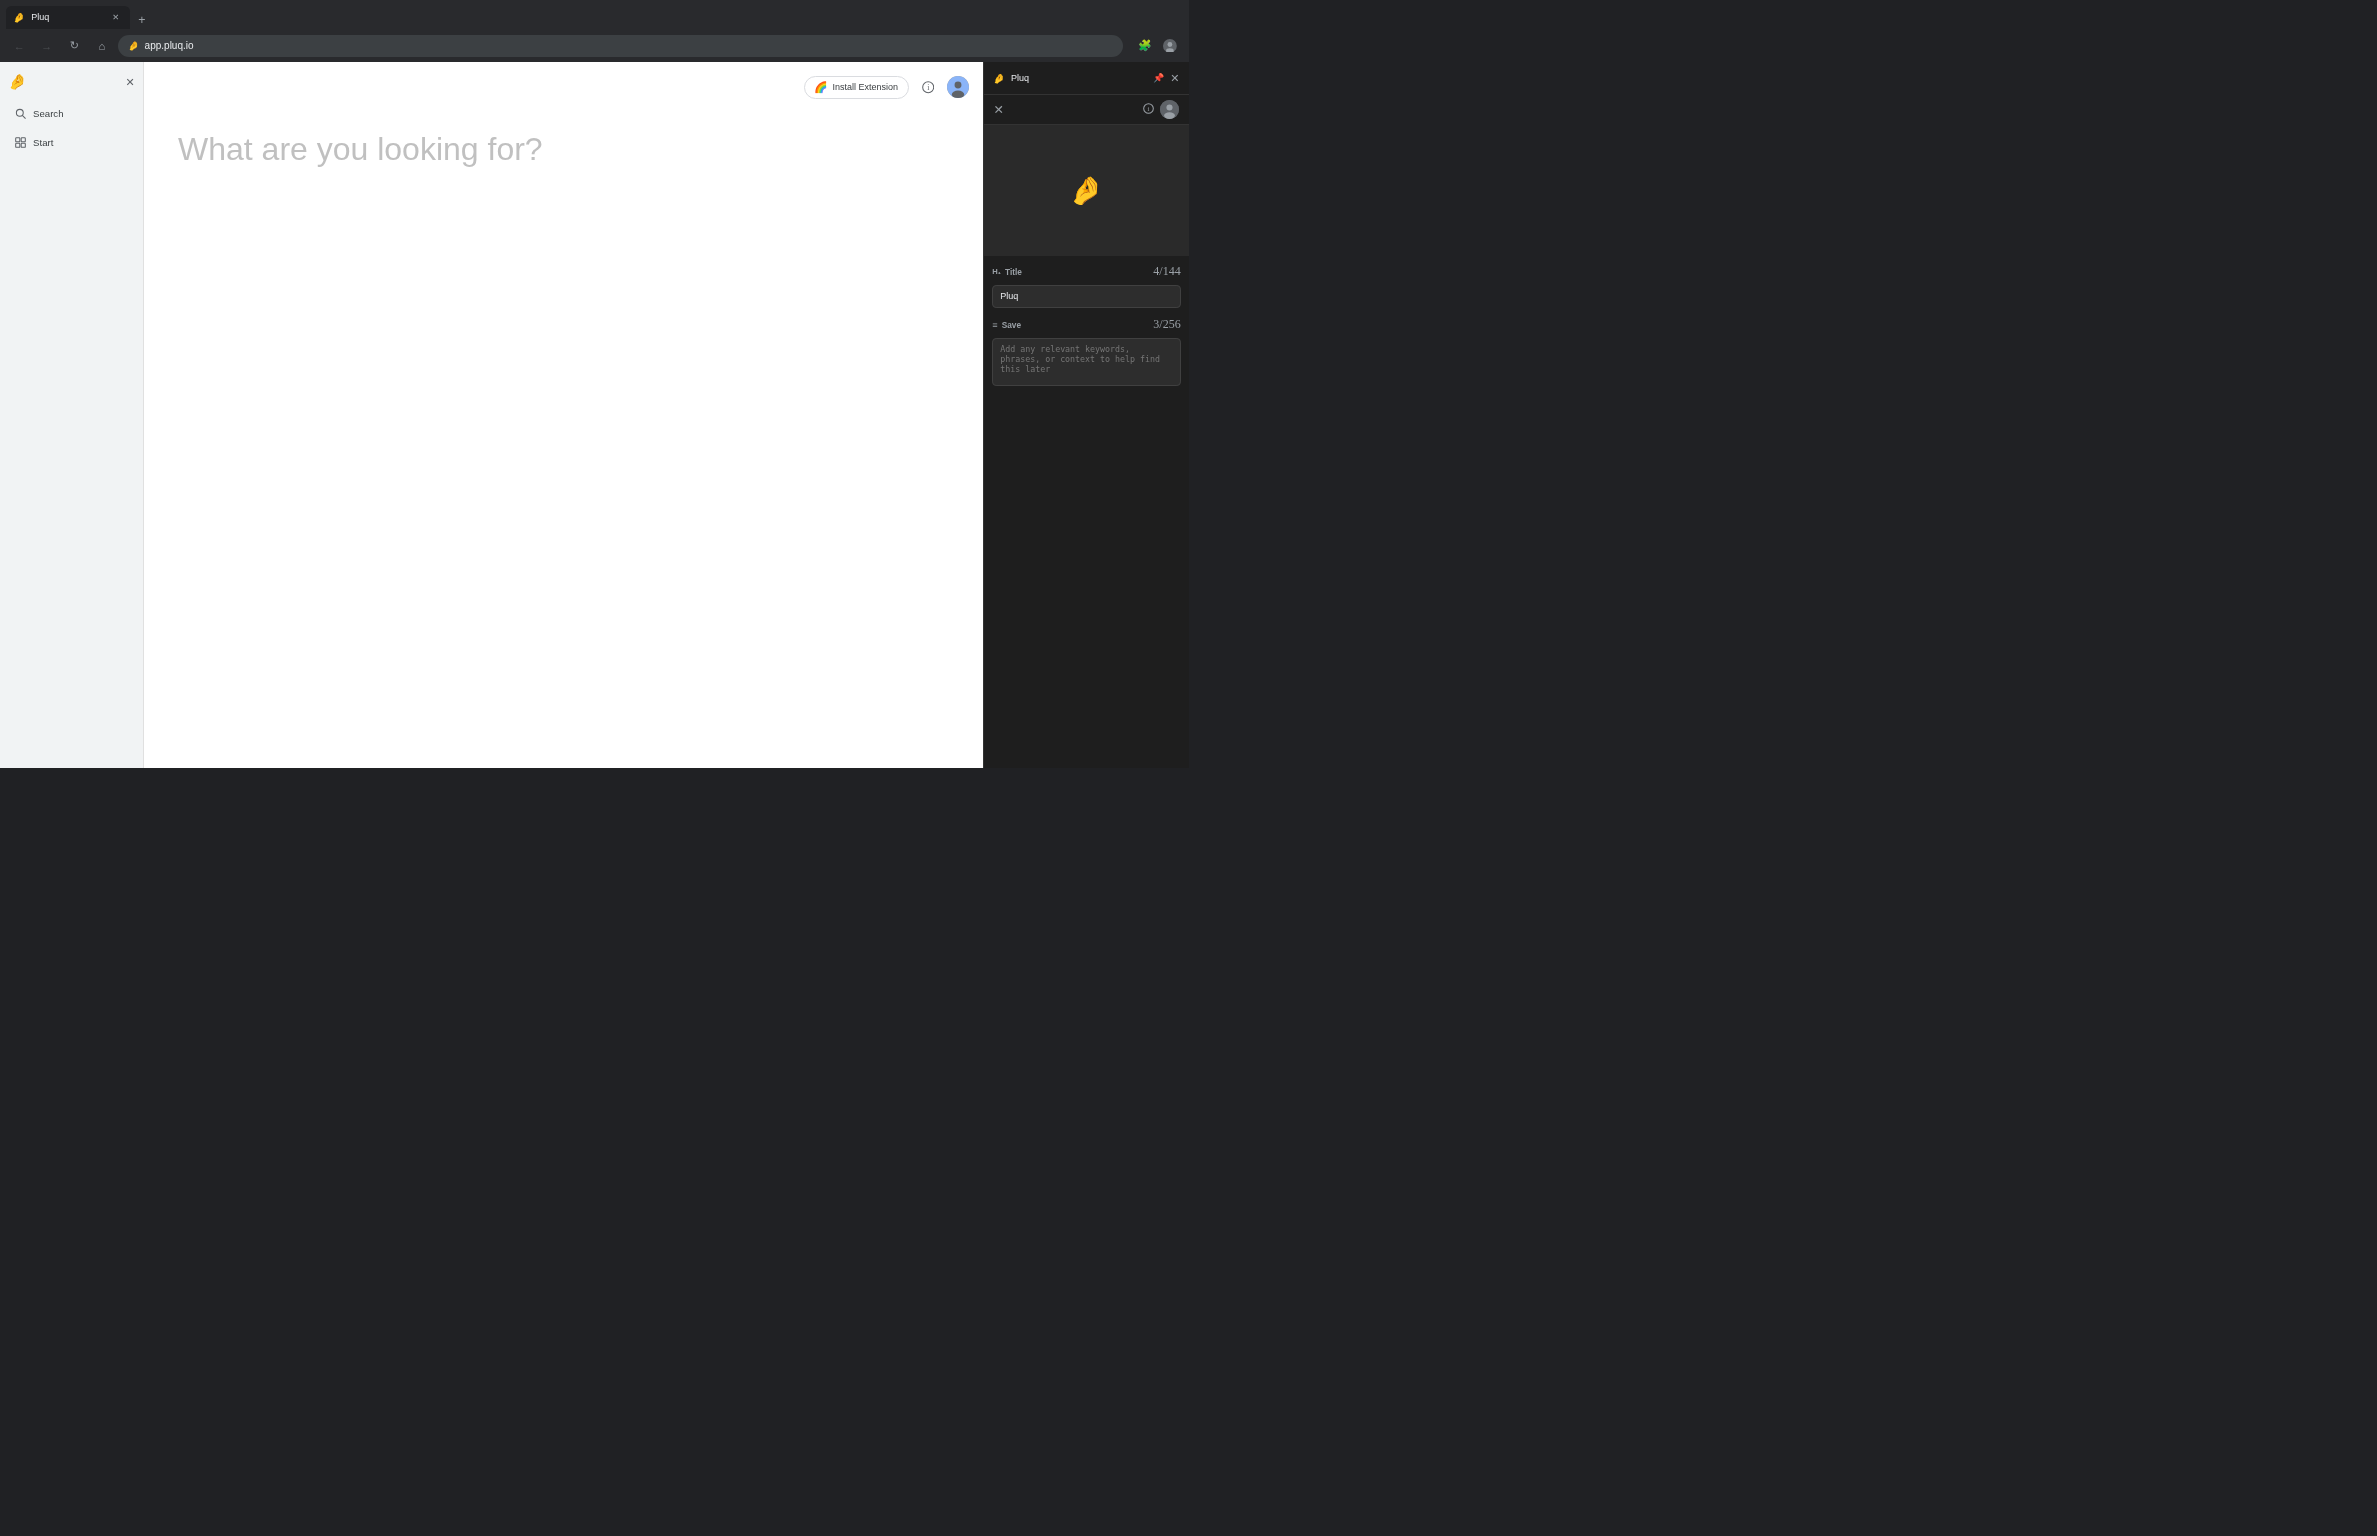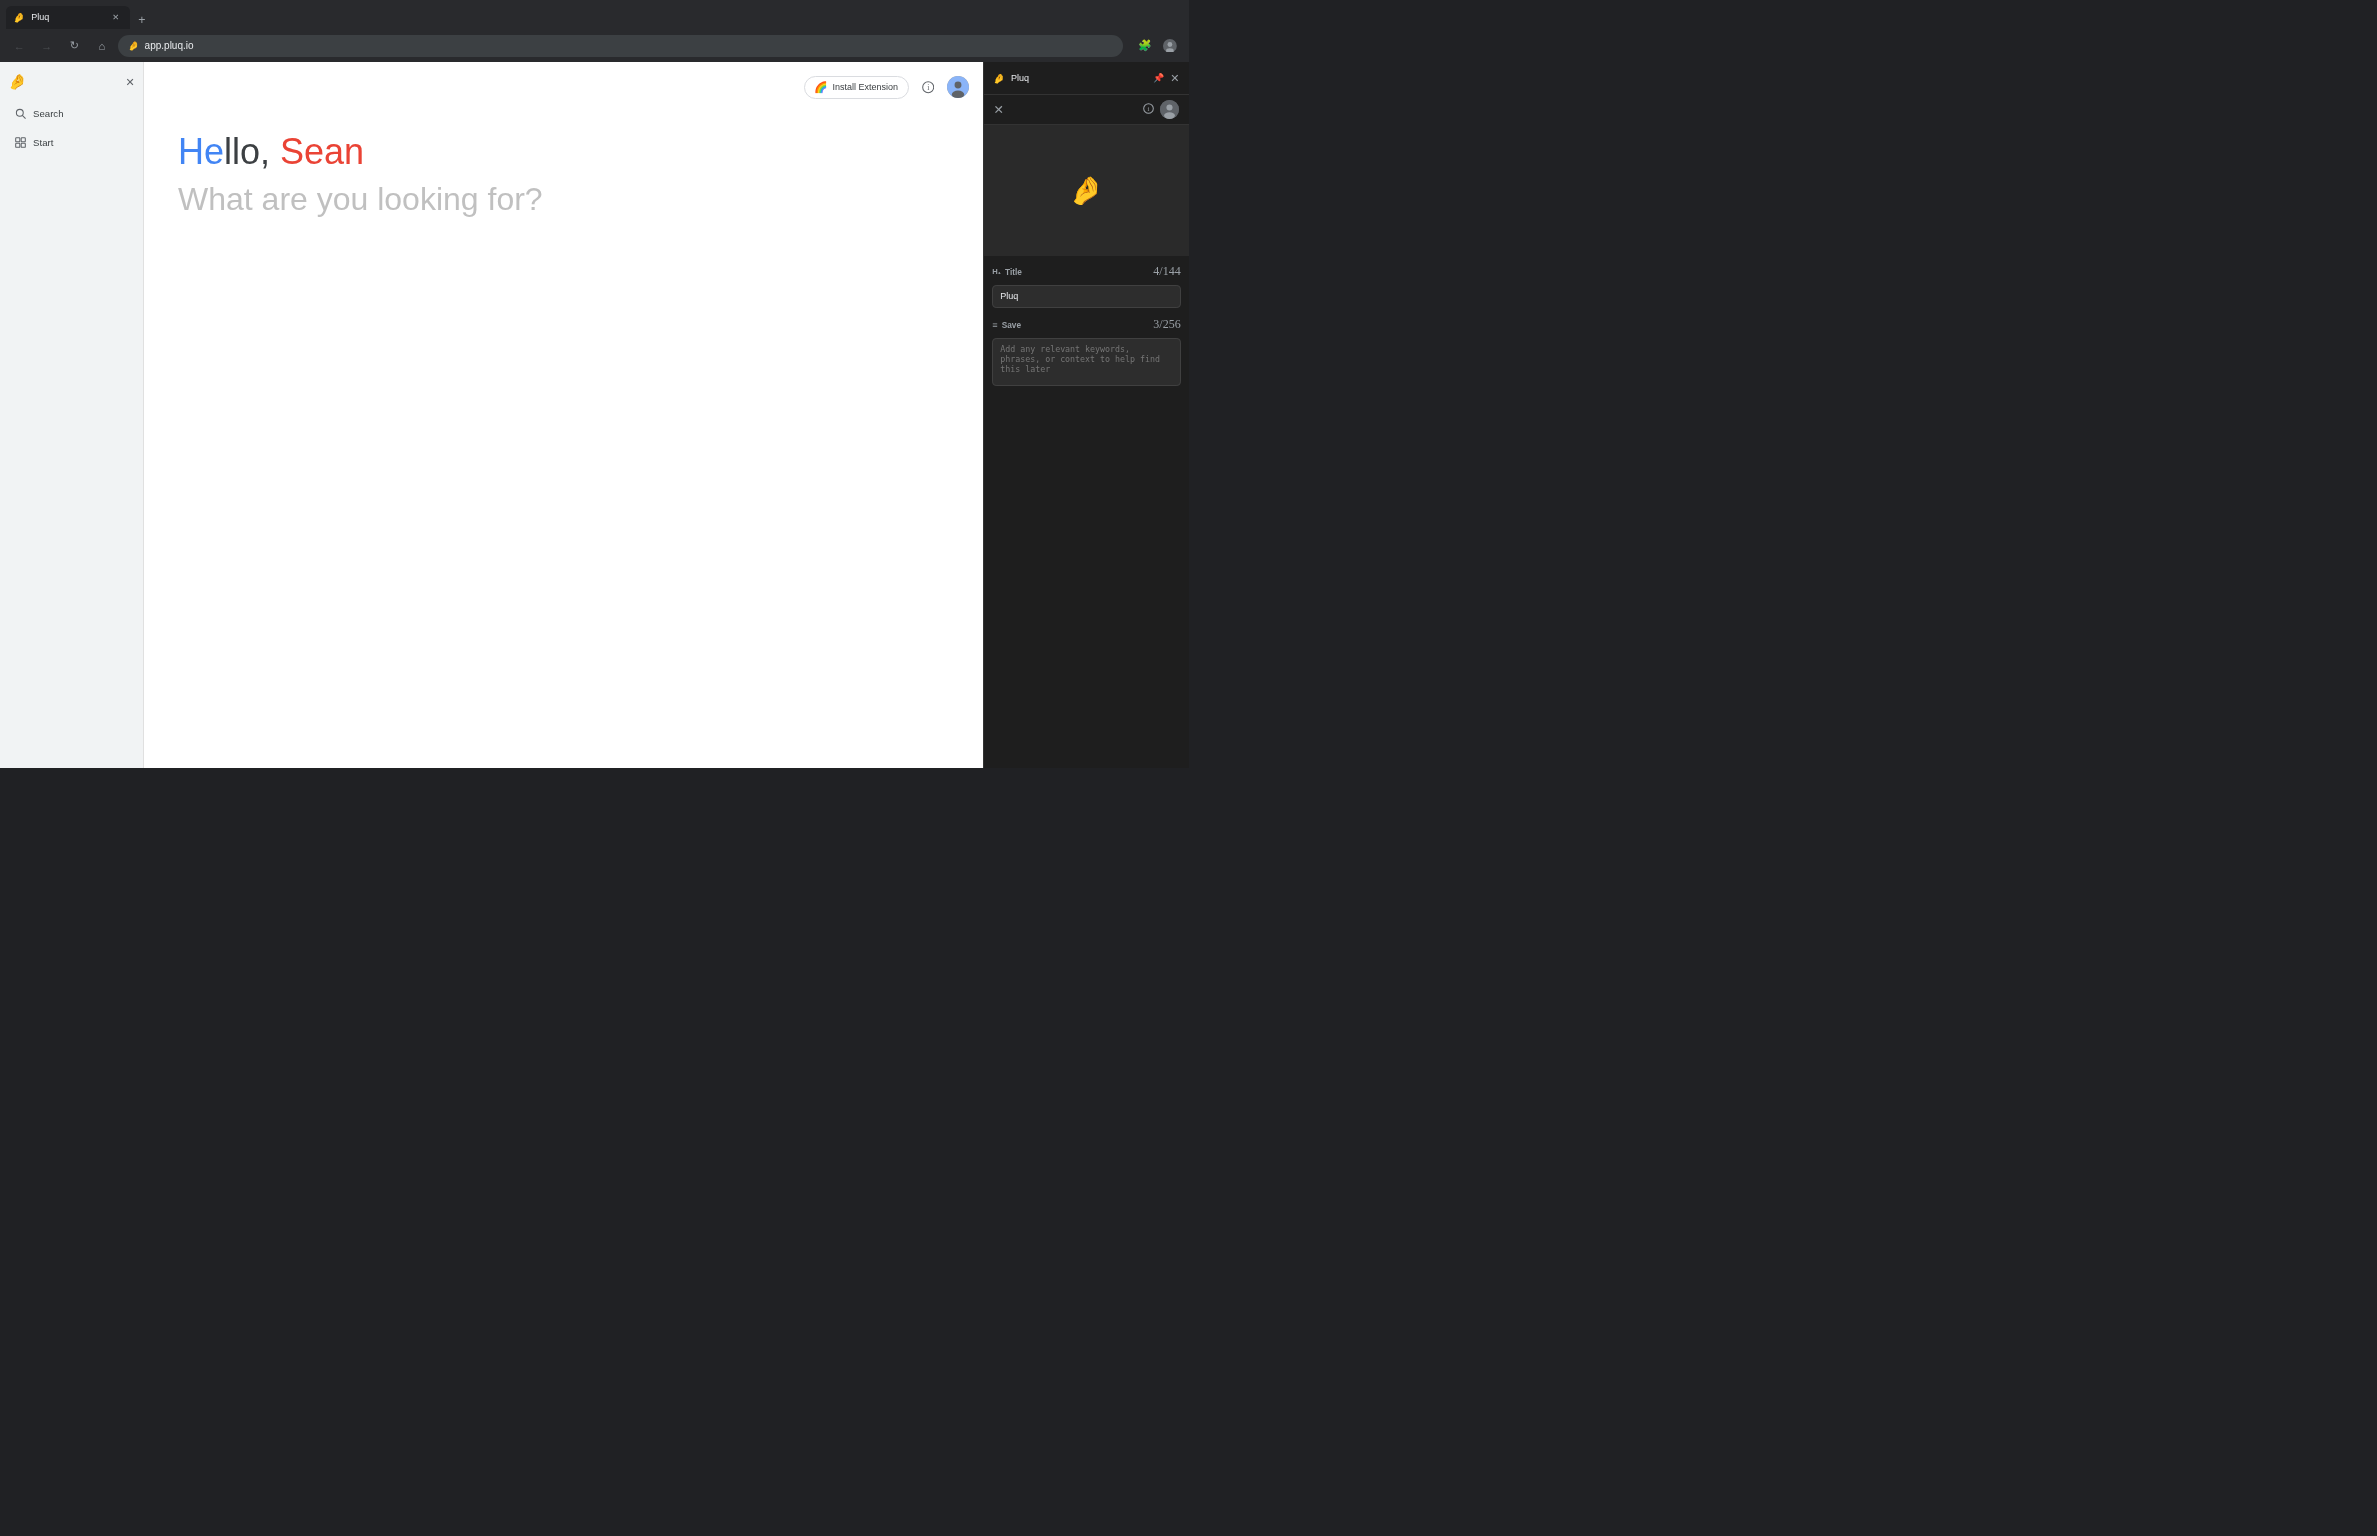--- a/index.html
+++ b/index.html
@@ -168,23 +168,20 @@
       <div class="avatar">
         <svg width="22" height="22" viewBox="0 0 32 32">
             <circle cx="16" cy="16" r="16" fill="#8ab4f8"></circle>
             <circle cx="16" cy="13" r="5" fill="#5f6368"></circle>
             <ellipse cx="16" cy="27" rx="9" ry="6" fill="#5f6368"></ellipse>
           </svg>
       </div>
     </div>
 
     <div style="margin-top: 41px;">
-      <div class="hello-text">
-        <span class="hello-he">He</span><span class="hello-llo">llo,</span><span class="hello-sean"> Sean</span>
-      </div>
       <div class="what-text">What are you looking for?</div>
     </div>
 
     <div class="bottom-search">
       <div class="search-input-wrapper">
         <input class="search-input" type="text" placeholder="What are you looking for?" style="">
         <span class="eye-btn">
           <svg width="15" height="15" viewBox="0 0 22 22" fill="none">
               <ellipse cx="11" cy="11" rx="9" ry="6" stroke="#9aa0a6" stroke-width="1.5"></ellipse>
               <circle cx="11" cy="11" r="2.5" fill="#9aa0a6"></circle>

